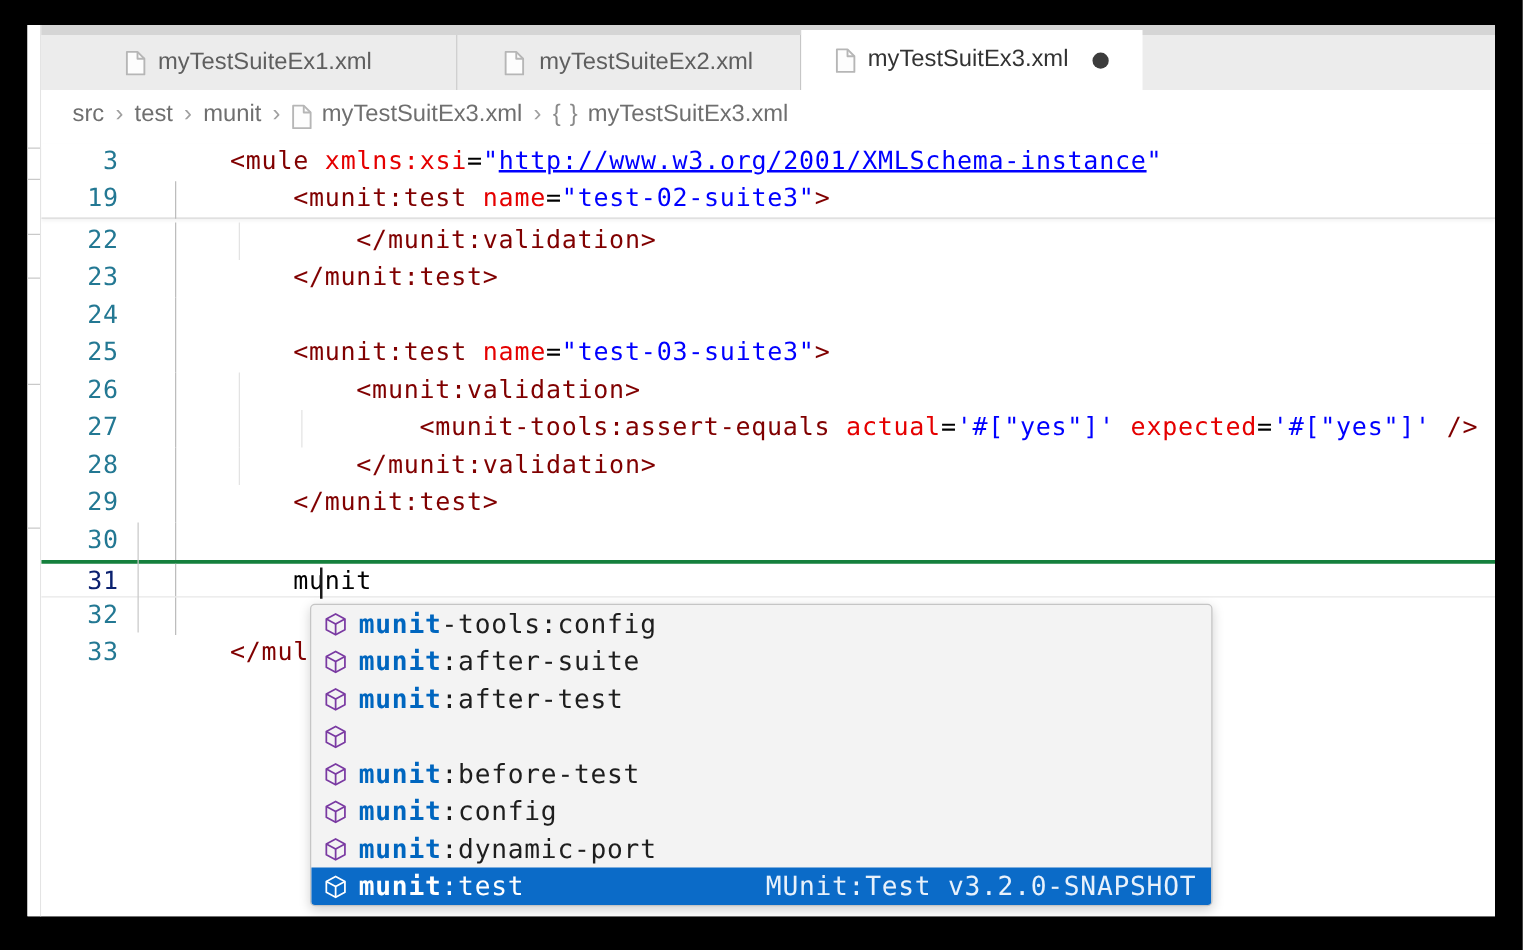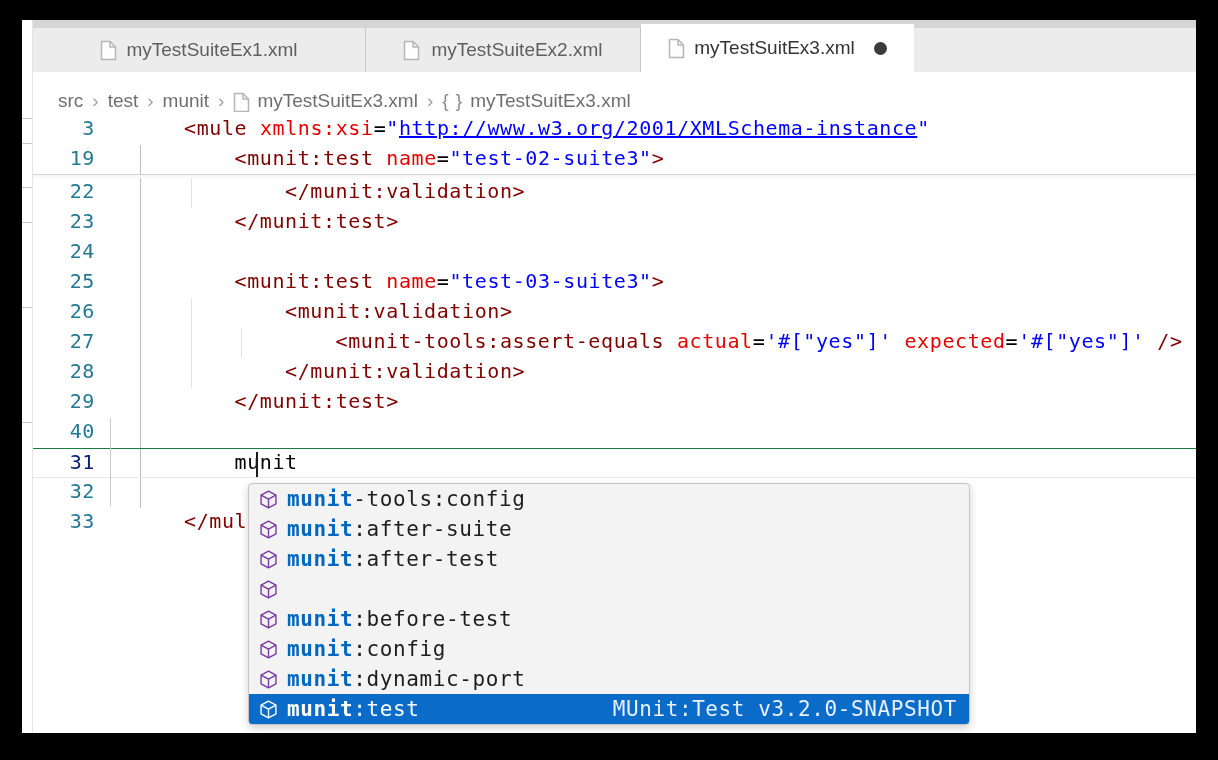--- a/index.html
+++ b/index.html
@@ -34,41 +34,41 @@
   #sliver{position:absolute;left:0;top:0;width:11px;height:713px;background:#ffffff;border-right:1px solid #e4e4e4;}
   .sliver-dash{position:absolute;left:0;width:10px;height:1px;background:#c9c9c9;}
   
   #group{position:absolute;left:11px;top:0;right:0;bottom:0;}
   #band{position:absolute;left:0;top:0;right:0;height:8px;background:var(--band);}
   #tabbar{position:absolute;left:0;top:8px;right:0;height:44px;display:flex;background:var(--tab-inactive);}
   .tab{height:100%;display:flex;align-items:center;justify-content:center;gap:9px;font-size:19px;color:var(--tab-text);background:var(--tab-inactive);cursor:pointer;position:relative;}
   .tab.inactive{border-right:1px solid var(--sep);}
   .tab.active{background:var(--tab-active);color:var(--tab-text-active);border-right:none;margin-top:-4px;height:48px;}
   .tab .dot{width:13px;height:13px;border-radius:50%;background:#3c3c3c;margin-left:10px;}
-  #crumbs{position:absolute;left:0;top:52px;right:0;height:40px;background:#fff;display:flex;align-items:flex-end;padding-left:25px;font-size:19px;color:var(--crumb);}
+  #crumbs{position:absolute;left:0;top:52px;right:0;height:40px;background:#fff;display:flex;align-items:center;padding-left:25px;font-size:19px;color:var(--crumb);}
   .crumb{cursor:pointer;}
   .crumb-sep{color:#a0a0a0;padding:0 9px;font-size:19px;}
   .crumb-braces{color:#8a8a8a;margin-right:7px;letter-spacing:1px;}
   #crumbs svg{margin-right:7px;position:relative;top:1px;}
   
   #code{position:absolute;left:0;top:92px;right:0;bottom:0;background:#fff;overflow:hidden;}
   .code-row{position:relative;height:30px;font-family:var(--code-font);font-size:20px;letter-spacing:0.6px;}
   .ln{position:absolute;left:18px;width:44px;top:1px;text-align:right;color:var(--ln);}
   .code-row.active .ln{color:var(--ln-active);}
   .code-text{position:absolute;top:1px;white-space:pre;color:#000;margin-left:44px;}
   .guide{position:absolute;top:0;bottom:0;width:1px;background:var(--guide);}
   .guide.g0{background:var(--guide0);}
   .seg-tag{color:var(--tag);}
   .seg-attr{color:var(--attr);}
   .seg-val{color:var(--val);}
   .seg-link{color:var(--val);text-decoration:underline;}
   .seg-plain{color:#000;}
   #sticky{position:absolute;left:0;top:3px;right:0;height:60px;background:#fff;border-bottom:1px solid #d6d6d6;box-shadow:0 2px 3px rgba(0,0,0,0.05);}
   #lines{position:absolute;left:0;top:66px;right:0;}
-  .code-row.active{border-top:1px solid #15803d;border-bottom:1px solid #e7e7e7;}
+  .code-row.active{border-top:3px solid #15803d;border-bottom:1px solid #e7e7e7;}
   .cursor{position:absolute;top:3px;width:2px;height:25px;background:#1a1a1a;}
   #fold-guide{position:absolute;left:77px;top:306px;width:1px;height:88px;background:#c9c9c9;}
   
   #suggest{position:absolute;left:226px;top:463px;width:722px;background:var(--suggest-bg);border:1px solid var(--suggest-border);border-radius:4px;box-shadow:0 3px 9px rgba(0,0,0,0.18);overflow:hidden;z-index:5;}
   .sg-row{height:30px;display:flex;align-items:center;padding:0 12px 0 9px;font-family:var(--code-font);font-size:21px;letter-spacing:0.6px;color:#1e1e1e;cursor:pointer;}
   .sg-row svg{margin-right:8px;flex:0 0 auto;}
   .sg-row .match{color:var(--match);font-weight:bold;}
   .sg-row .detail{margin-left:auto;color:#e8f1fb;}
   .sg-row.selected{background:var(--suggest-sel);color:#ffffff;}
   .sg-row.selected .match{color:#ffffff;}
@@ -181,21 +181,21 @@
               <span class="ln">28</span>
               <span class="code-text" style="left: 208.04px;"><span class="seg-tag">&lt;/munit:validation&gt;</span></span>
             </div>
             <div class="code-row">
               <span class="guide g0" style="left: 107px;"></span>
               <span class="ln">29</span>
               <span class="code-text" style="left: 157.52px;"><span class="seg-tag">&lt;/munit:test&gt;</span></span>
             </div>
             <div class="code-row">
               <span class="guide g0" style="left: 107px;"></span>
-              <span class="ln">40</span>
+              <span class="ln">30</span>
               <span class="code-text" style="left: 107px;"></span>
             </div>
             <div class="code-row active">
               <span class="guide g0" style="left: 107px;"></span>
               <span class="ln">31</span>
               <span class="code-text" style="left: 157.52px;"><span class="seg-plain">munit</span></span>
               <span class="cursor" style="left: 222.67px;"></span>
             </div>
             <div class="code-row">
               <span class="guide g0" style="left: 107px;"></span>

